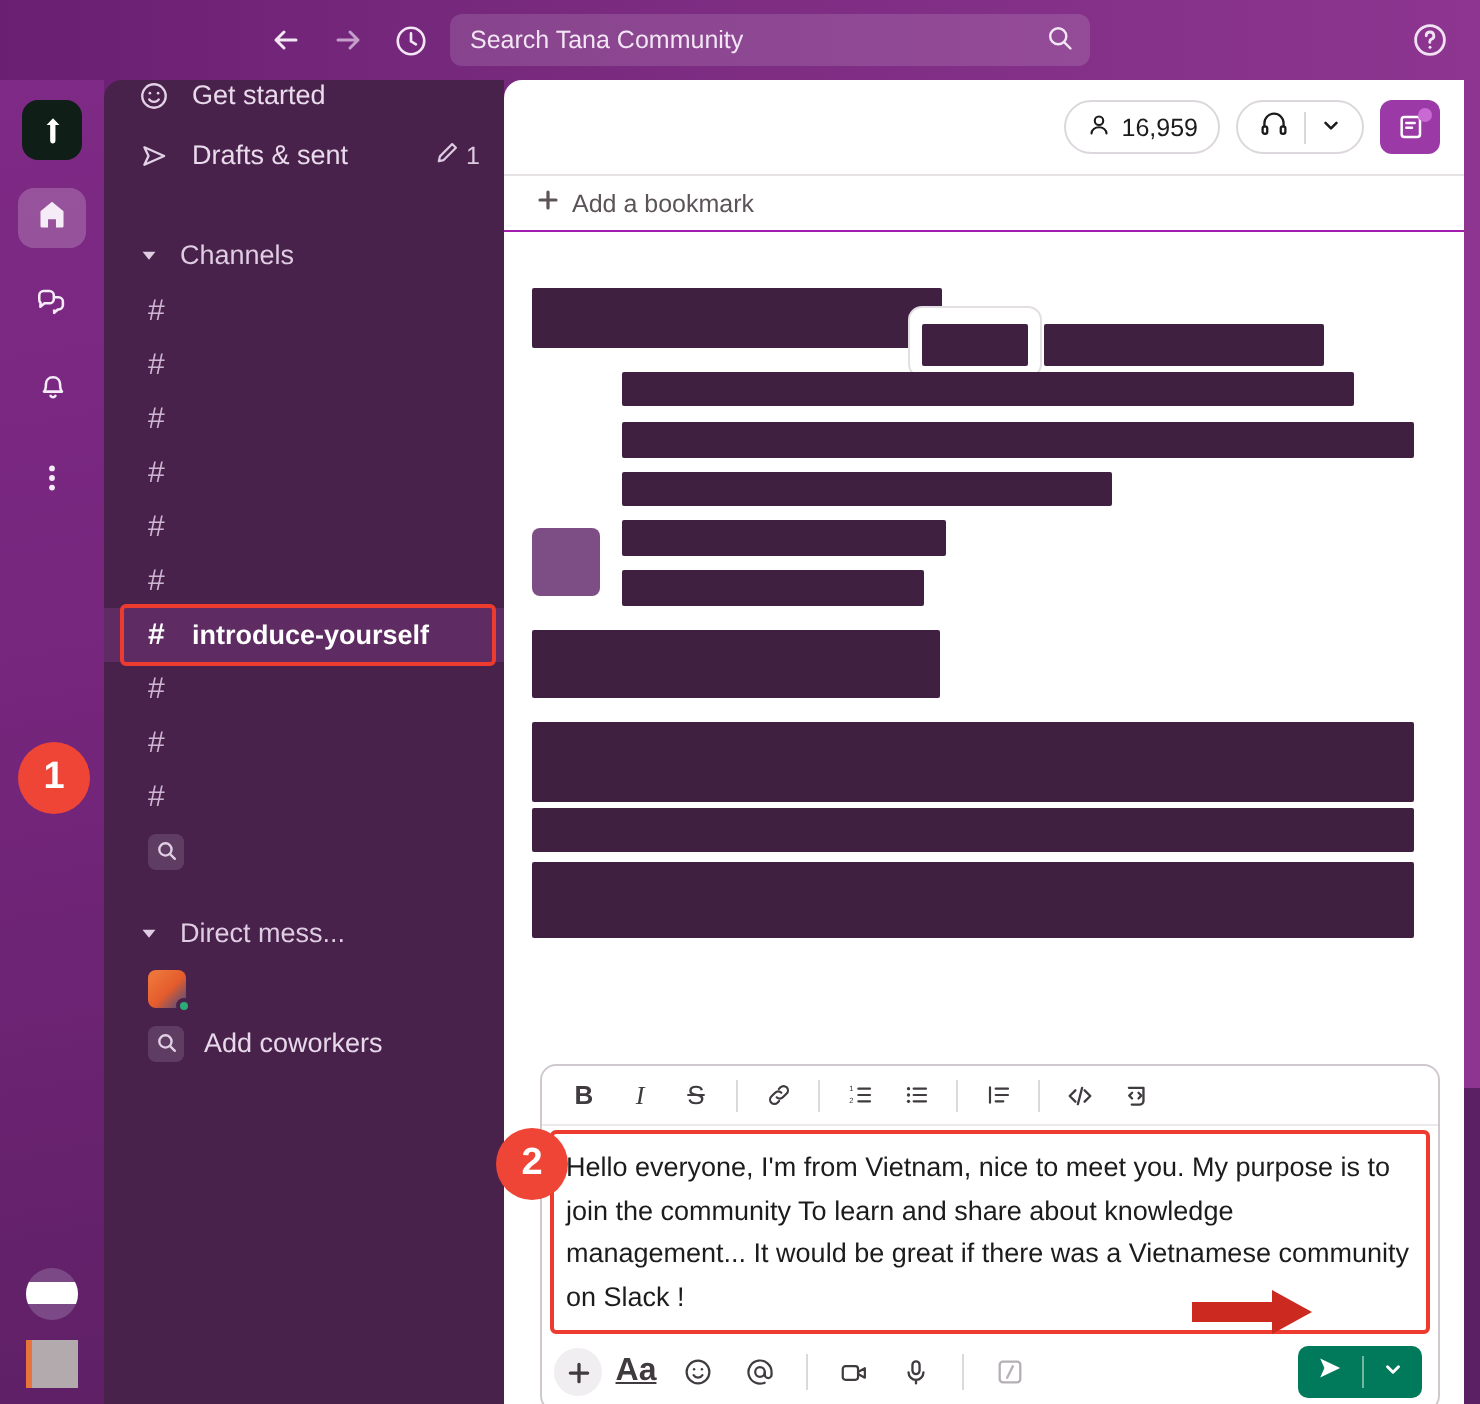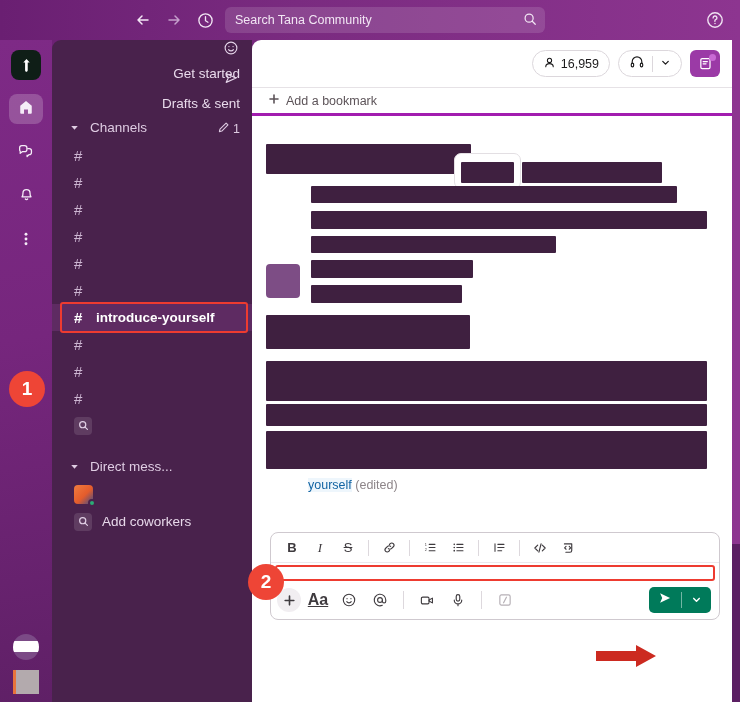--- a/index.html
+++ b/index.html
@@ -80,22 +80,22 @@
   }
   #ws-name {
     color: #ffffff; font-size: 15.5px; font-weight: bold; letter-spacing: -0.2px;
   }
   #ws-header .chev { color: #ffffff; display: flex; align-items: center; }
   #ws-header .spacer { flex: 1 1 auto; }
   #ws-header .hicon { color: #e6d4ea; width: 24px; height: 24px;
                       display: flex; align-items: center; justify-content: center; }
 
   .nav-row {
-    height: 30px; display: flex; align-items: flex-end; gap: 10px;
-    padding: 0 12px 0 16px; color: #e9dbec; font-size: 13.5px; flex-direction: column;
+    height: 30px; display: flex; align-items: flex-start; gap: 10px;
+    padding: 0 12px 0 16px; color: #e9dbec; font-size: 13.5px;
   }
   .nav-row .nicon { width: 18px; display: flex; align-items: center; justify-content: center;
                     color: #e3d2e7; flex: none; }
   .nav-row .label { white-space: nowrap; }
   .nav-row .trail { margin-left: auto; display: flex; align-items: center; gap: 3px;
                     color: #ddcae1; font-size: 12.5px; }
 
   .section-head {
     height: 30px; display: flex; align-items: center; gap: 9px;
     padding: 0 12px 0 16px; color: #dfcde3; font-size: 13.5px; margin-top: 12px;
@@ -140,21 +140,21 @@
   }
   .pill .divider { width: 1px; height: 16px; background: #dcd7dc; margin: 0 2px; }
   #canvas-btn { width: 30px; height: 27px; border-radius: 6px; background: #9b3aa6;
                 display: flex; align-items: center; justify-content: center; color: #fff;
                 position: relative; }
   #canvas-btn .dot { position: absolute; right: 4px; top: 4px; width: 7px; height: 7px;
                      border-radius: 50%; background: #c96ad4; }
 
   #bookmark-bar {
     height: 28px; display: flex; align-items: center; gap: 6px;
-    padding: 0 16px; border-bottom: 3px solid #a21caf;
+    padding: 0 16px; border-bottom: 1px solid #a21caf;
     color: #5c5358; font-size: 12.5px;
   }
 
   #messages { position: relative; padding: 8px 0 0 0; height: 355px; }
   .redact { background: #3f2040; border-radius: 1px; }
   .msg-avatar { background: #7d4d85; border-radius: 4px; }
   .edited-line { padding: 4px 0 0 56px; font-size: 12.5px; }
   .edited-line .uname { color: #1264a3; background: #eef6fc; }
   .edited-line .etag { color: #8d8589; }
 
@@ -465,24 +465,20 @@
       <div class="msg-avatar" style="position:absolute;left:14px;top:148px;width:34px;height:34px;"></div>
       <div class="redact" style="position:absolute;left:59px;top:144px;width:162px;height:18px;"></div>
       <div class="redact" style="position:absolute;left:59px;top:169px;width:151px;height:18px;"></div>
 
       <div class="redact" style="position:absolute;left:14px;top:199px;width:204px;height:34px;"></div>
 
       <div class="redact" style="position:absolute;left:14px;top:245px;width:441px;height:40px;"></div>
       <div class="redact" style="position:absolute;left:14px;top:288px;width:441px;height:22px;"></div>
       <div class="redact" style="position:absolute;left:14px;top:315px;width:441px;height:38px;"></div>
 
-      <div class="edited-line" style="position:absolute;left:0;top:358px;">
-        <span class="uname">yourself</span>
-        <span class="etag">(edited)</span>
-      </div>
     </div>
 
     <div id="composer">
 
       <div id="fmt-bar">
         <div class="fmt-btn" style="font-weight:bold;">B</div>
         <div class="fmt-btn" style="font-style:italic;font-family:'Liberation Serif',serif;">I</div>
         <div class="fmt-btn" style="text-decoration:line-through;">S</div>
         <div class="fmt-sep"></div>
         <div class="fmt-btn">
@@ -521,20 +517,21 @@
         </div>
         <div class="fmt-btn">
           <svg width="16" height="16" viewBox="0 0 18 18" fill="none" stroke="currentColor" stroke-width="1.3" stroke-linecap="round" stroke-linejoin="round">
               <path d="M5 4.4h8.2v7.4c0 1.1-.9 2-2 2H6.6"></path>
               <path d="M6.8 7.2L5.2 8.8l1.6 1.6M10.4 7.2L12 8.8l-1.6 1.6"></path>
             </svg>
         </div>
       </div>
 
       <div id="msg-input">
+        <span>Hello everyone, I'm from Vietnam, nice to meet you. My purpose is to join the community To learn and share about knowledge management... It would be great if there was a Vietnamese community on Slack !</span>
         <span class="hl"></span>
       </div>
 
       <div id="action-bar">
         <div class="act-btn circle">
           <svg width="13" height="13" viewBox="0 0 12 12" fill="none" stroke="currentColor" stroke-width="1.5" stroke-linecap="round">
               <path d="M6 2v8M2 6h8"></path>
             </svg>
         </div>
         <div class="act-btn" style="text-decoration:underline;font-size:16px;font-weight:bold;">Aa</div>

